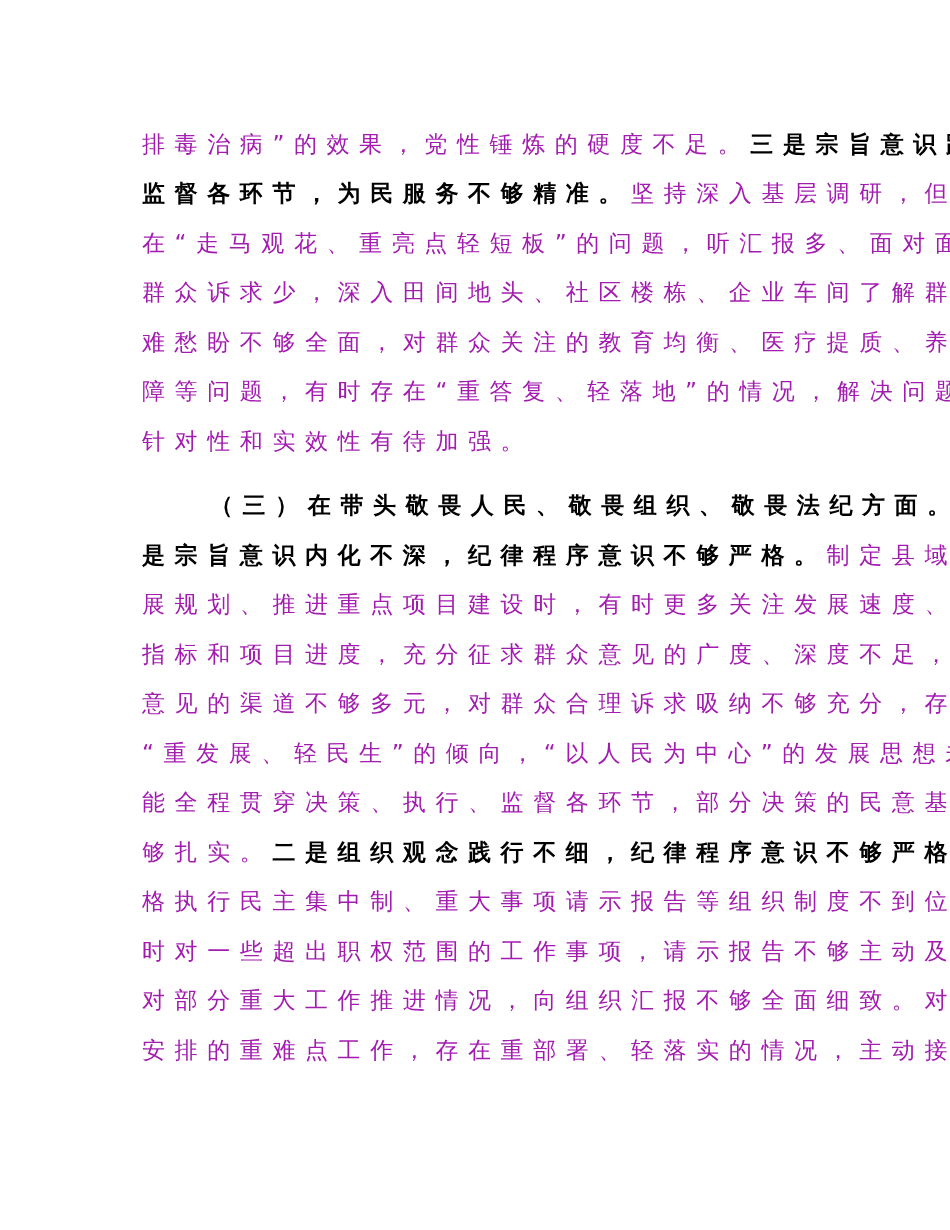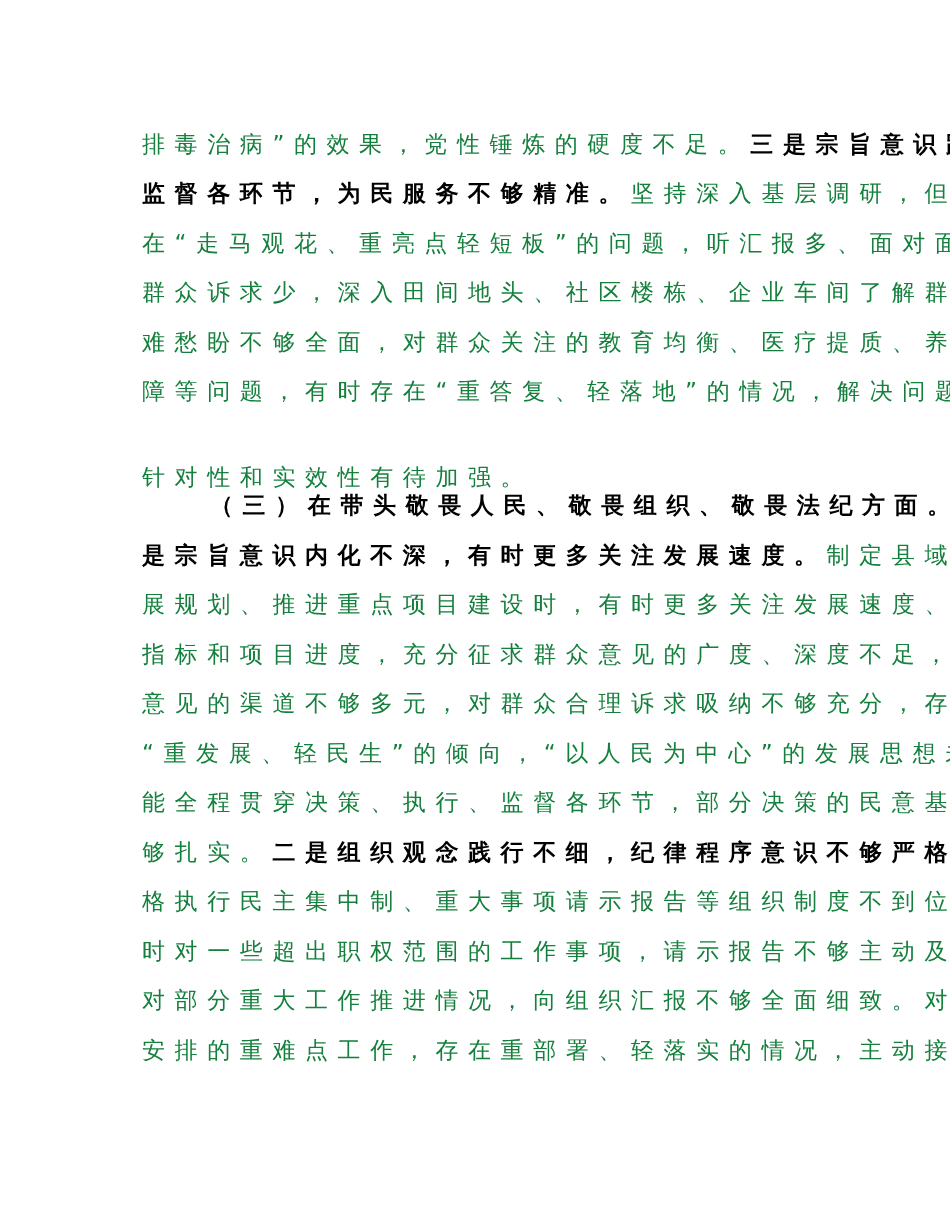--- a/index.html
+++ b/index.html
@@ -4,35 +4,35 @@
 <style>
   html, body { margin: 0; padding: 0; background: #ffffff; }
   body { width: 950px; height: 1230px; position: relative; overflow: hidden;
          font-family: "DejaVu Sans", "Liberation Sans", sans-serif; color: #1a1a1a; }
   .page { position: absolute; left: 0; top: 0; width: 950px; height: 1230px; background: #fff; }
   .line { position: absolute; left: 142px; width: 670px; height: 34px; line-height: 34px;
           font-size: 23px; white-space: nowrap; letter-spacing: 9.6px; }
   .line.just { text-align-last: justify; text-align: justify; }
   .line.indent { left: 210px; width: 602px; }
   .b { font-weight: bold; color: #000; }
-  .r { font-weight: normal; color: #15803d; }
+  .r { font-weight: normal; color: #a21caf; }
 </style>
 </head>
 <body>
 
 <div class="page" id="page">
     <div class="line just" style="top: 127px;"><span class="r">排毒治病”的效果，党性锤炼的硬度不足。</span><span class="b">三是宗旨意识践行</span></div>
     <div class="line just" style="top: 176px;"><span class="b">监督各环节，为民服务不够精准。</span><span class="r">坚持深入基层调研，但有时存</span></div>
     <div class="line just" style="top: 226px;"><span class="r">在“走马观花、重亮点轻短板”的问题，听汇报多、面对面听</span></div>
     <div class="line just" style="top: 275px;"><span class="r">群众诉求少，深入田间地头、社区楼栋、企业车间了解群众急</span></div>
     <div class="line just" style="top: 325px;"><span class="r">难愁盼不够全面，对群众关注的教育均衡、医疗提质、养老保</span></div>
     <div class="line just" style="top: 374px;"><span class="r">障等问题，有时存在“重答复、轻落地”的情况，解决问题的</span></div>
-    <div class="line" style="top: 424px; margin-top: 36px;"><span class="r">针对性和实效性有待加强。</span></div>
+    <div class="line" style="top: 424px;"><span class="r">针对性和实效性有待加强。</span></div>
     <div class="line just indent" style="top: 488px;"><span class="b">（三）在带头敬畏人民、敬畏组织、敬畏法纪方面。一</span></div>
-    <div class="line just" style="top: 538px;"><span class="b">是宗旨意识内化不深，有时更多关注发展速度。</span><span class="r">制定县域发</span></div>
+    <div class="line just" style="top: 538px;"><span class="b">是宗旨意识内化不深，纪律程序意识不够严格。</span><span class="r">制定县域发</span></div>
     <div class="line just" style="top: 587px;"><span class="r">展规划、推进重点项目建设时，有时更多关注发展速度、经济</span></div>
     <div class="line just" style="top: 637px;"><span class="r">指标和项目进度，充分征求群众意见的广度、深度不足，征求</span></div>
     <div class="line" style="top: 686px;"><span class="r">意见的渠道不够多元，对群众合理诉求吸纳不够充分，存在</span></div>
     <div class="line just" style="top: 736px;"><span class="r">“重发展、轻民生”的倾向，“以人民为中心”的发展思想未</span></div>
     <div class="line just" style="top: 785px;"><span class="r">能全程贯穿决策、执行、监督各环节，部分决策的民意基础不</span></div>
     <div class="line just" style="top: 835px;"><span class="r">够扎实。</span><span class="b">二是组织观念践行不细，纪律程序意识不够严格。</span></div>
     <div class="line just" style="top: 884px;"><span class="r">格执行民主集中制、重大事项请示报告等组织制度不到位，有</span></div>
     <div class="line just" style="top: 934px;"><span class="r">时对一些超出职权范围的工作事项，请示报告不够主动及时；</span></div>
     <div class="line just" style="top: 983px;"><span class="r">对部分重大工作推进情况，向组织汇报不够全面细致。对组织</span></div>
     <div class="line just" style="top: 1033px;"><span class="r">安排的重难点工作，存在重部署、轻落实的情况，主动接受组</span></div>

